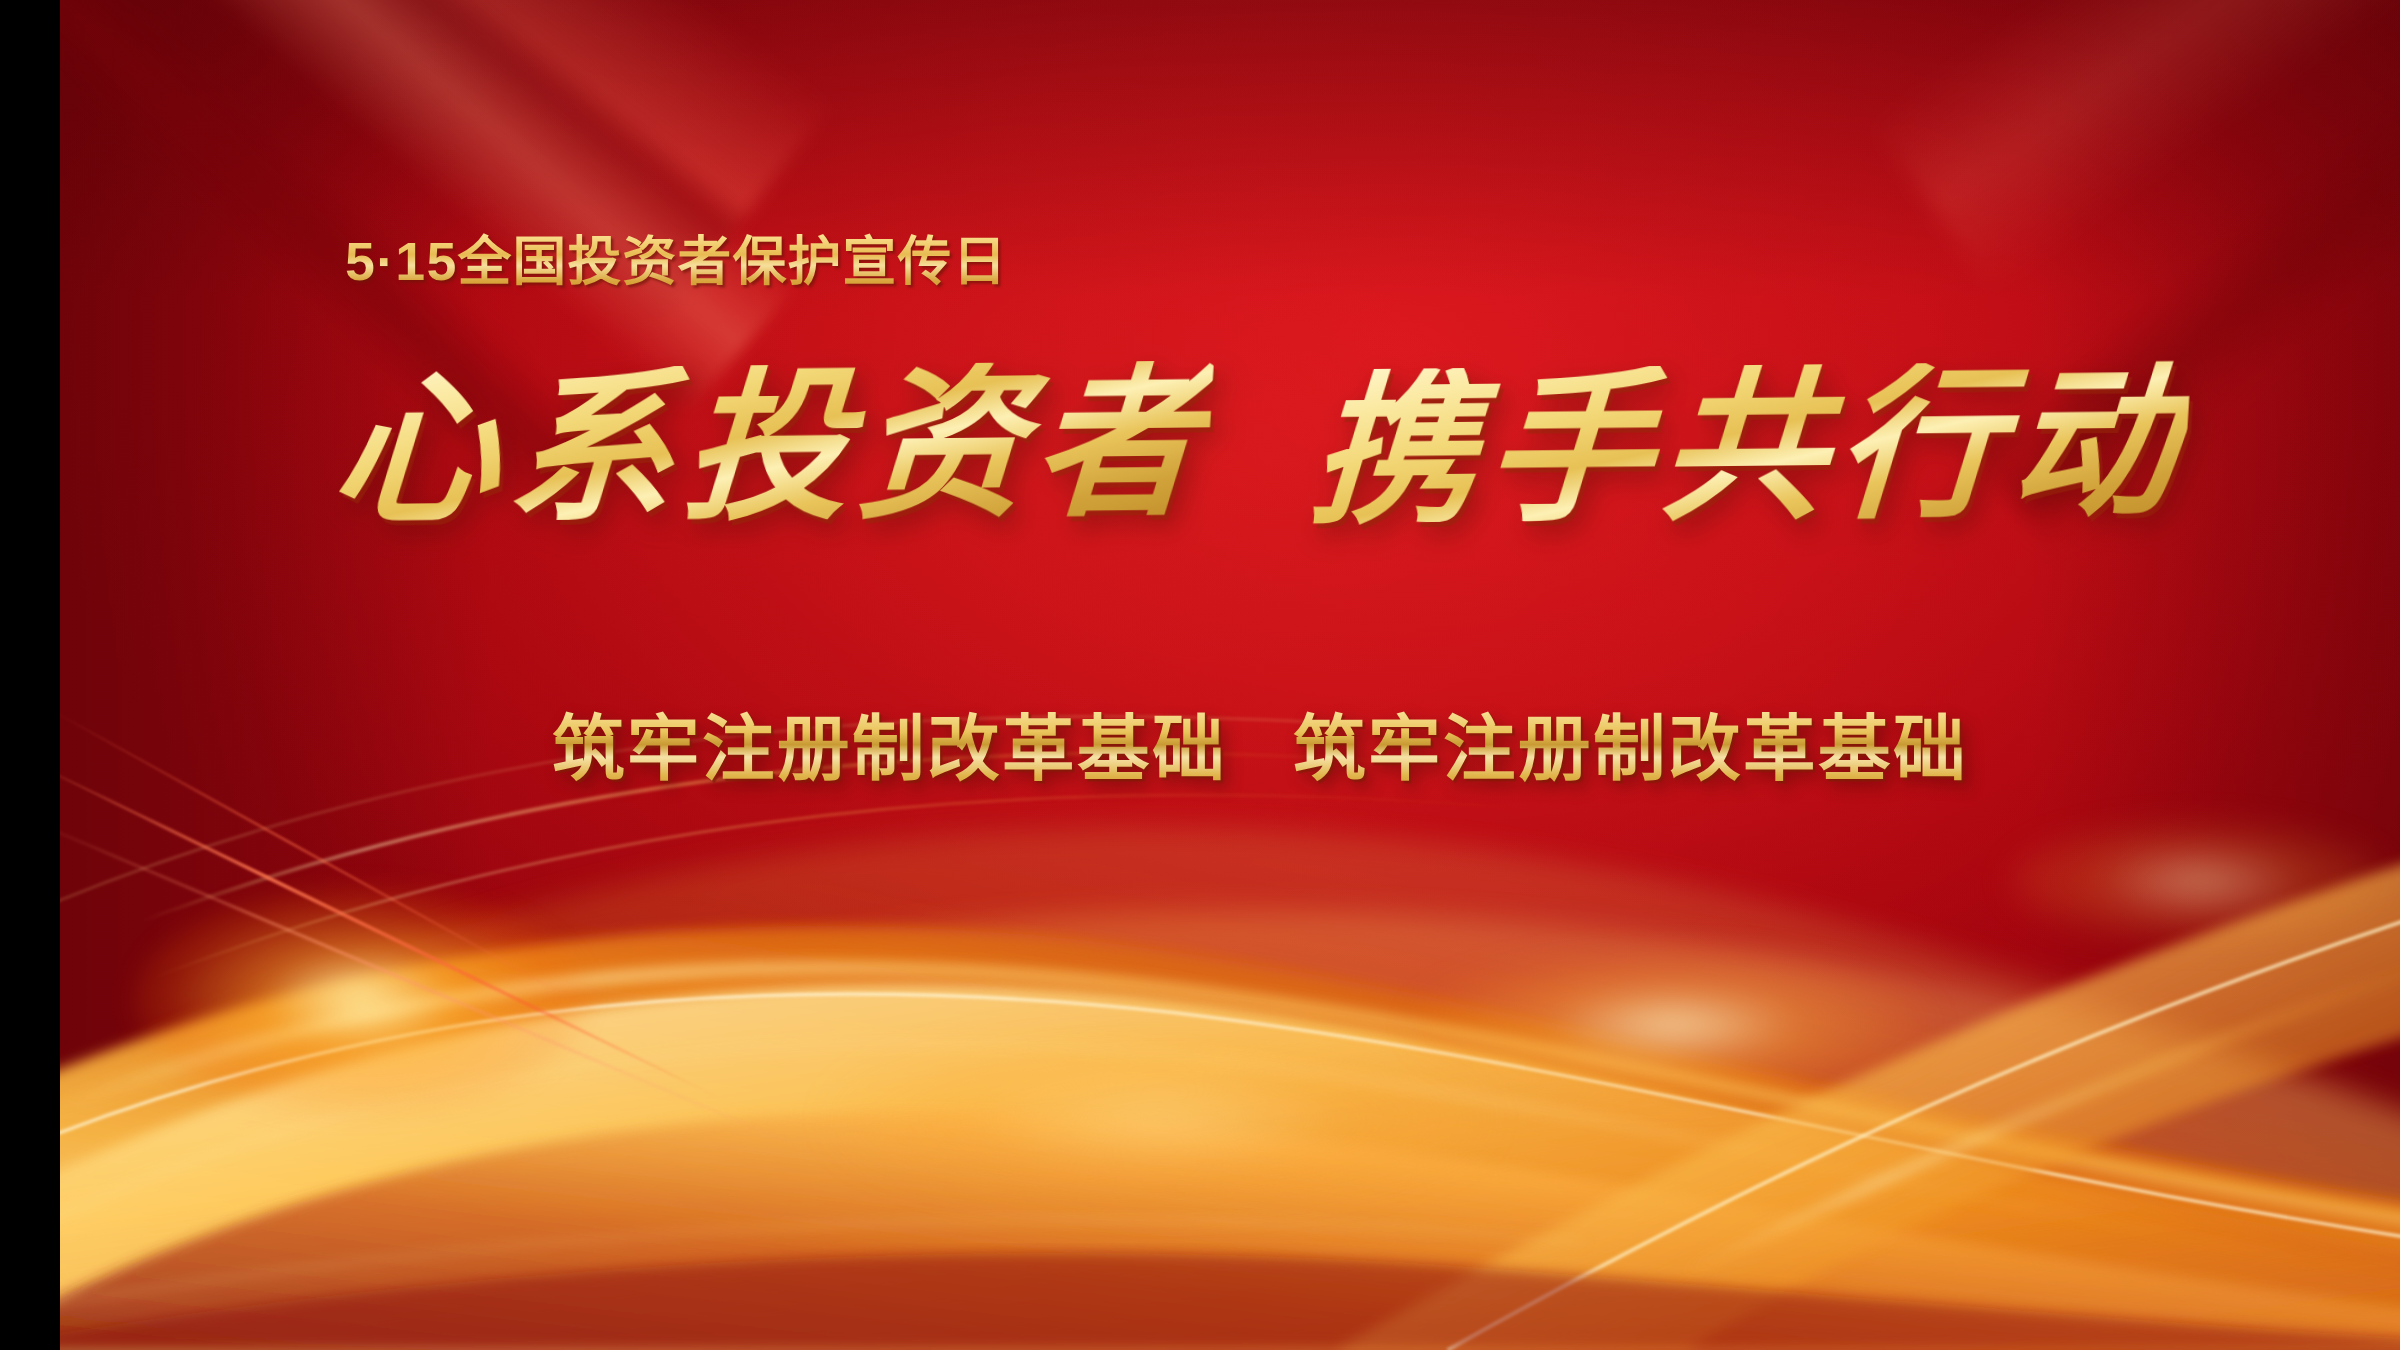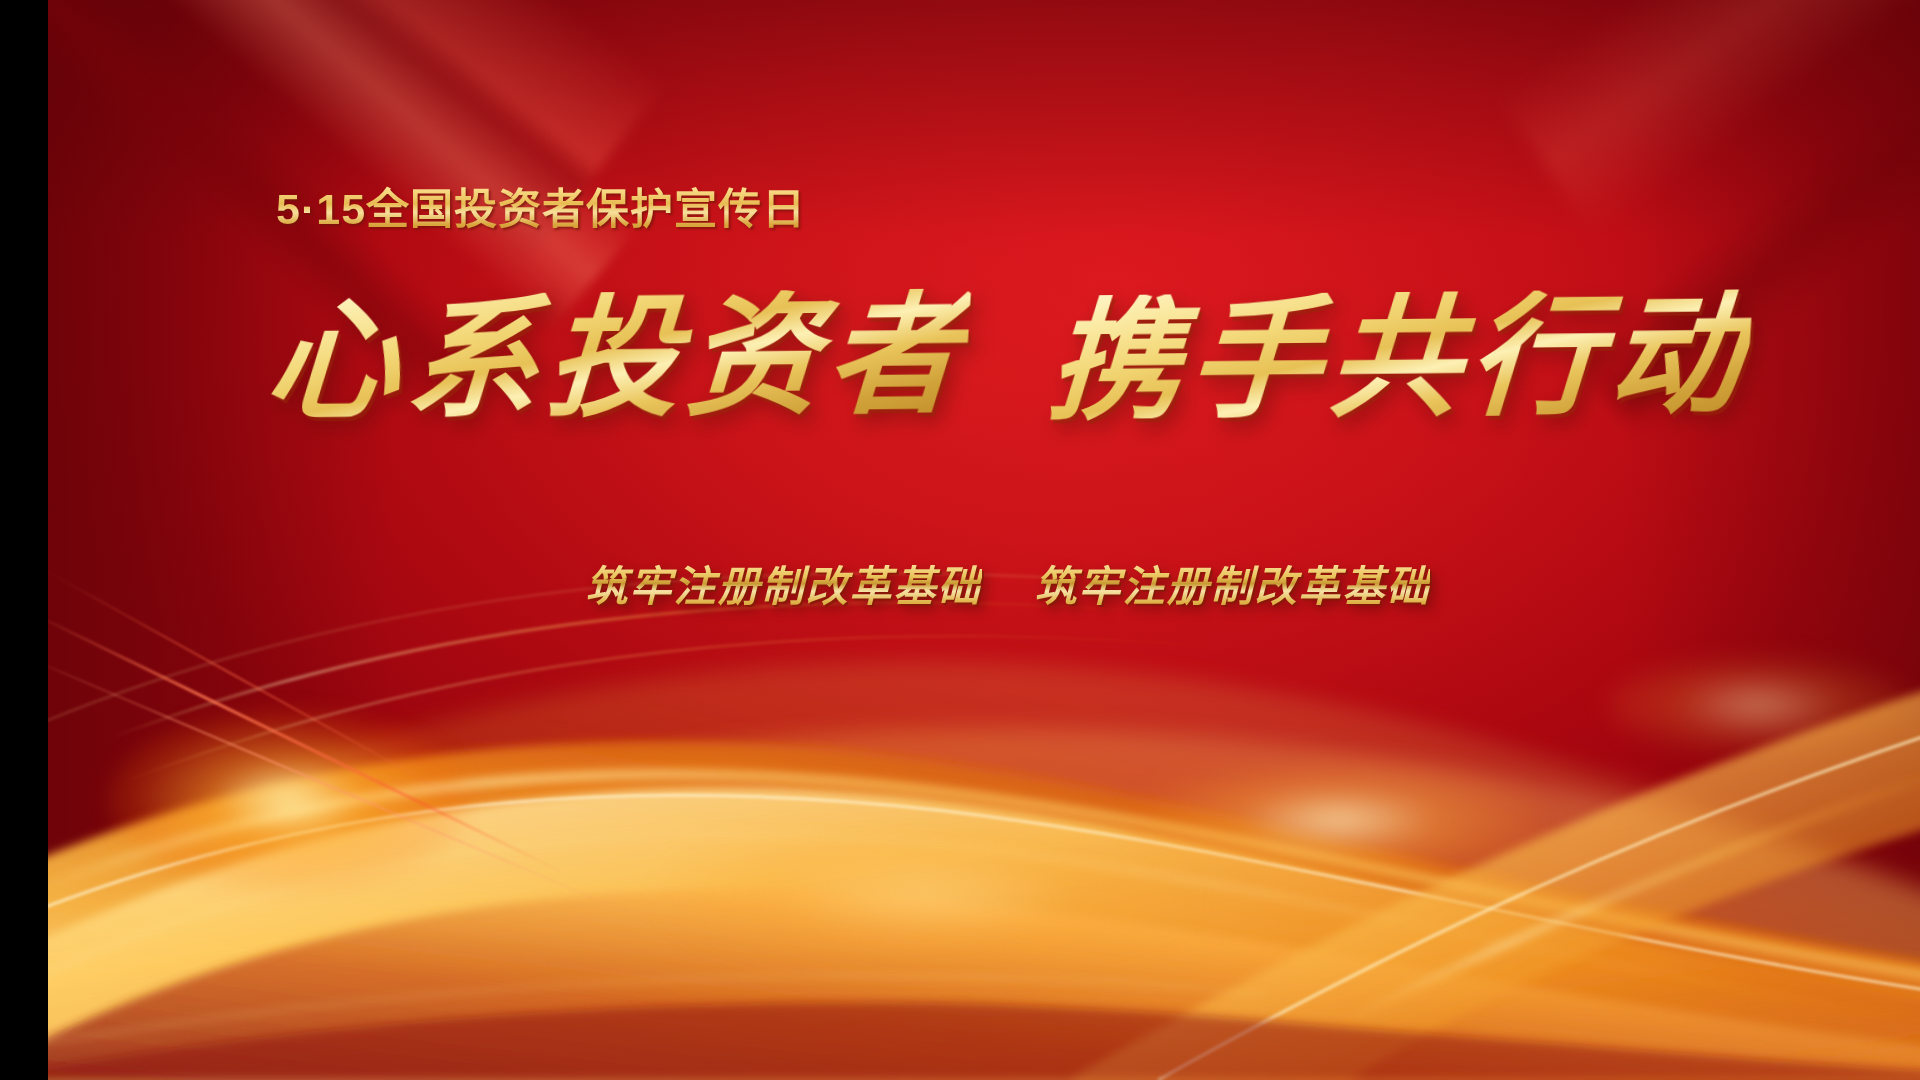--- a/index.html
+++ b/index.html
@@ -194,34 +194,33 @@
   
   .subtitle {
     position: absolute;
     left: 0; right: 0;
     top: 552px;
     text-align: center;
     white-space: nowrap;
   }
   .subtitle .st {
     display: inline-block;
-    font-size: 42px;
+    font-size: 58px;
     font-weight: 700;
     letter-spacing: 2px;
     background: linear-gradient(to bottom,
       #fff6d2 0%, #f9e29a 18%, #eac45c 40%, #c99a33 52%,
       #f6e2a6 64%, #e0b349 82%, #c28f2b 100%);
     -webkit-background-clip: text;
     background-clip: text;
     color: transparent;
     -webkit-text-fill-color: transparent;
     filter:
       drop-shadow(2px 2px 0 rgba(130,28,6,0.75))
       drop-shadow(4px 5px 6px rgba(80,8,2,0.45));
-    font-style: italic;
   }
   .subtitle .sgap { display: inline-block; width: 44px; }
 
   
   .date {
     position: absolute;
     left: 0; right: 0;
     top: 742px;
     text-align: center;
     white-space: nowrap;

